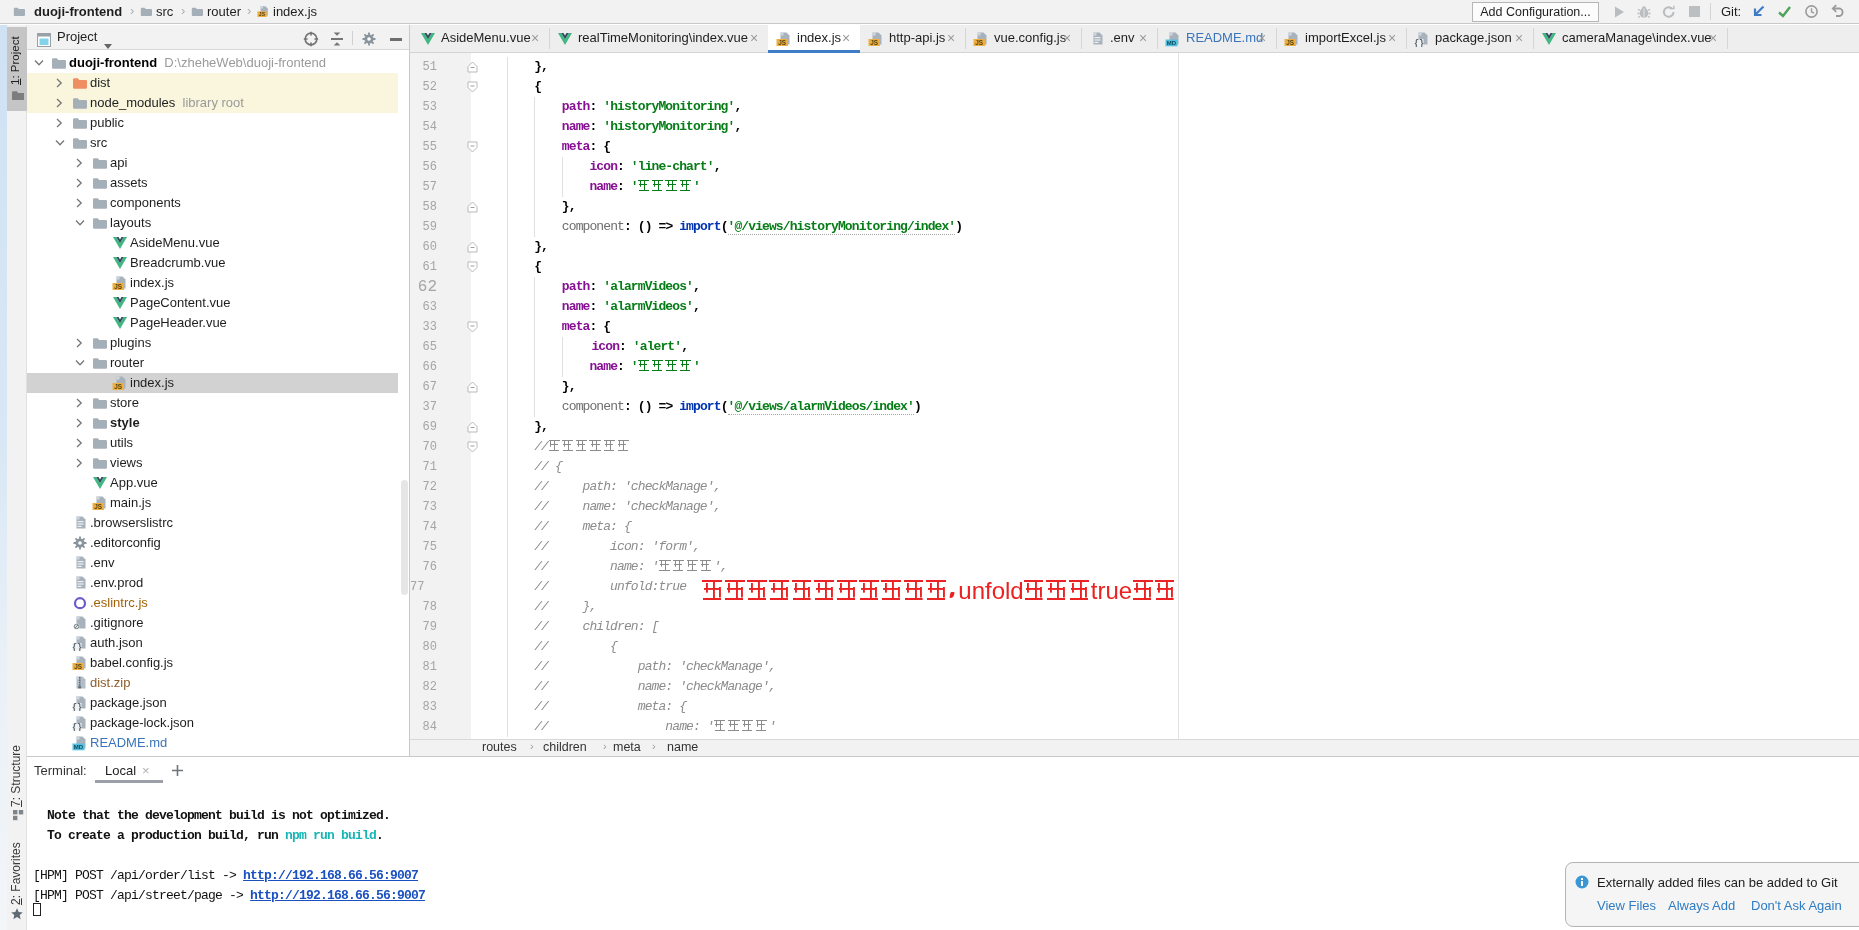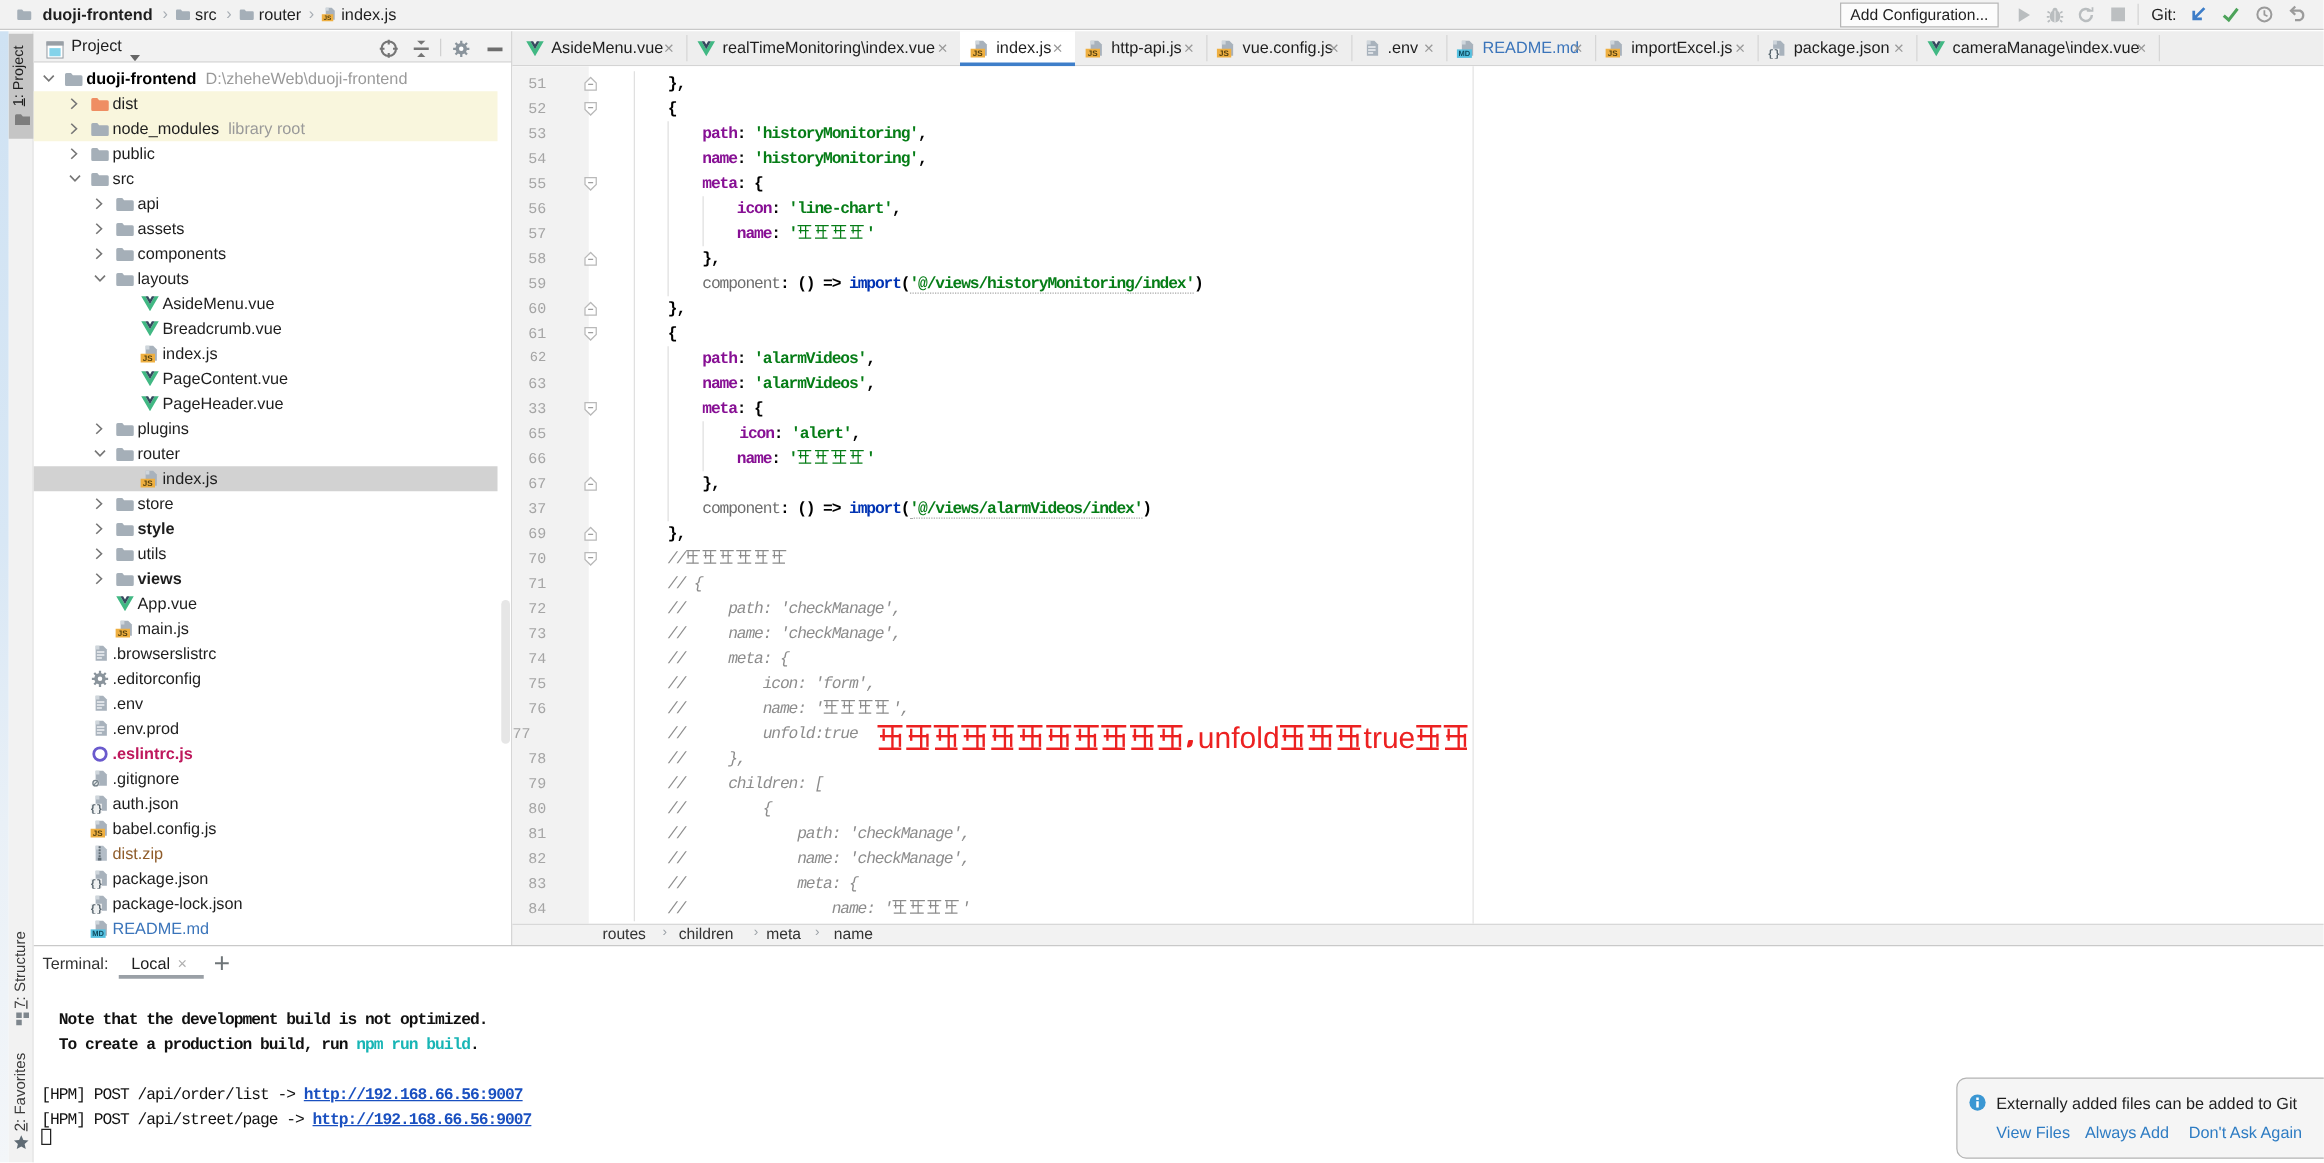--- a/index.html
+++ b/index.html
@@ -267,21 +267,21 @@
 <div class="abs" style="left:92px;top:435px"><svg style="" width="16" height="16" viewBox="0 0 16 16">
       <path d="M1 4.5 q0-1.2 1.2-1.2 h3.6 l1.5 1.8 h6.5 q1.2 0 1.2 1.2 v6.2 q0 1.2-1.2 1.2 H2.2 Q1 13.7 1 12.5 Z" fill="#a5afb8"></path>
     </svg></div>
 <div class="abs" style="left:110px;top:433px;height:20px;line-height:20px;font-size:13px;white-space:nowrap"><span style="color:#1e1e1e;font-weight:normal">utils</span></div>
 <div class="abs" style="left:74px;top:457px"><svg style="" width="12" height="12" viewBox="0 0 12 12">
       <polyline points="3,2 7.2,6 3,10" fill="none" stroke="#767676" stroke-width="1.3"></polyline>
     </svg></div>
 <div class="abs" style="left:92px;top:455px"><svg style="" width="16" height="16" viewBox="0 0 16 16">
       <path d="M1 4.5 q0-1.2 1.2-1.2 h3.6 l1.5 1.8 h6.5 q1.2 0 1.2 1.2 v6.2 q0 1.2-1.2 1.2 H2.2 Q1 13.7 1 12.5 Z" fill="#a5afb8"></path>
     </svg></div>
-<div class="abs" style="left:110px;top:453px;height:20px;line-height:20px;font-size:13px;white-space:nowrap"><span style="color:#1e1e1e;font-weight:bold">views</span></div>
+<div class="abs" style="left:110px;top:453px;height:20px;line-height:20px;font-size:13px;white-space:nowrap"><span style="color:#1e1e1e;font-weight:normal">views</span></div>
 <div class="abs" style="left:92px;top:475px"><svg style="" width="16" height="16" viewBox="0 0 16 16">
       <polygon points="1,2 4.3,2 8,8.3 11.7,2 15,2 8,14" fill="#41b883"></polygon>
       <polygon points="4.3,2 8,8.3 11.7,2 9.5,2 8,4.6 6.5,2" fill="#35495e"></polygon>
     </svg></div>
 <div class="abs" style="left:110px;top:473px;height:20px;line-height:20px;font-size:13px;white-space:nowrap"><span style="color:#1e1e1e;font-weight:normal">App.vue</span></div>
 <div class="abs" style="left:92px;top:495px"><svg style="" width="16" height="16" viewBox="0 0 16 16">
       <path d="M4.5 1.5 h6 l3 3 v9 h-9 z" fill="#a8b2bc"></path>
       <path d="M4.5 1.5 l3 0 0 3 -3 0 z" fill="#cfd6dc"></path>
       <rect x="0.5" y="8" width="11.5" height="7" fill="#eeaf41"></rect>
       <text x="6.2" y="14" font-family="Liberation Sans" font-size="6.4" font-weight="bold" fill="#54400e" text-anchor="middle">JS</text>
@@ -317,21 +317,21 @@
       <path d="M4.5 1.5 h6 l3 3 v9 h-9 z" fill="#a8b2bc"></path>
       <path d="M4.5 1.5 l3 0 0 3 -3 0 z" fill="#cfd6dc"></path>
       <rect x="5.5" y="6" width="6" height="1.2" fill="#eef1f3"></rect>
       <rect x="5.5" y="8.4" width="6" height="1.2" fill="#eef1f3"></rect>
       <rect x="5.5" y="10.8" width="4" height="1.2" fill="#eef1f3"></rect>
     </svg></div>
 <div class="abs" style="left:90px;top:573px;height:20px;line-height:20px;font-size:13px;white-space:nowrap"><span style="color:#1e1e1e;font-weight:normal">.env.prod</span></div>
 <div class="abs" style="left:72px;top:595px"><svg style="" width="16" height="16" viewBox="0 0 16 16">
       <circle cx="8" cy="8.2" r="5" fill="none" stroke="#6a5acd" stroke-width="2.2"></circle>
     </svg></div>
-<div class="abs" style="left:90px;top:593px;height:20px;line-height:20px;font-size:13px;white-space:nowrap"><span style="color:#be185d;font-weight:bold">.eslintrc.js</span></div>
+<div class="abs" style="left:90px;top:593px;height:20px;line-height:20px;font-size:13px;white-space:nowrap"><span style="color:#a16207;font-weight:normal">.eslintrc.js</span></div>
 <div class="abs" style="left:72px;top:615px"><svg style="" width="16" height="16" viewBox="0 0 16 16">
       <path d="M4.5 1.5 h6 l3 3 v9 h-9 z" fill="#a8b2bc"></path>
       <path d="M4.5 1.5 l3 0 0 3 -3 0 z" fill="#cfd6dc"></path>
       <circle cx="4.5" cy="11.5" r="3" fill="#e9eced"></circle>
       <circle cx="4.5" cy="11.5" r="2.2" fill="none" stroke="#76828a" stroke-width="1"></circle>
       <path d="M2.9 13.1 6.1 9.9" stroke="#76828a" stroke-width="1"></path>
     </svg></div>
 <div class="abs" style="left:90px;top:613px;height:20px;line-height:20px;font-size:13px;white-space:nowrap"><span style="color:#1e1e1e;font-weight:normal">.gitignore</span></div>
 <div class="abs" style="left:72px;top:635px"><svg style="" width="16" height="16" viewBox="0 0 16 16">
       <path d="M4.5 1.5 h6 l3 3 v9 h-9 z" fill="#a8b2bc"></path>
@@ -504,21 +504,21 @@
 <div class="abs mono" style="left:410px;top:237px;width:27px;height:20px;line-height:20px;text-align:right;font-size:12px;color:#a5a5a5">60</div>
 <div class="abs" style="left:467px;top:241px"><svg style="" width="11" height="12" viewBox="0 0 11 12">
       <path d="M1 11 H10 V5.5 L5.5 1 1 5.5 Z" fill="#fff" stroke="#b9b9b9" stroke-width="1"></path>
       <path d="M3.5 6.5 H7.5" stroke="#9f9f9f" stroke-width="1"></path>
     </svg></div>
 <div class="abs mono" style="left:410px;top:257px;width:27px;height:20px;line-height:20px;text-align:right;font-size:12px;color:#a5a5a5">61</div>
 <div class="abs" style="left:467px;top:261px"><svg style="" width="11" height="12" viewBox="0 0 11 12">
       <path d="M1 1 H10 V6.5 L5.5 11 1 6.5 Z" fill="#fff" stroke="#b9b9b9" stroke-width="1"></path>
       <path d="M3.5 5 H7.5" stroke="#9f9f9f" stroke-width="1"></path>
     </svg></div>
-<div class="abs mono" style="left:410px;top:277px;width:27px;height:20px;line-height:20px;text-align:right;font-size:11px;color:#a5a5a5">62</div>
+<div class="abs mono" style="left:410px;top:277px;width:27px;height:20px;line-height:20px;text-align:right;font-size:16px;color:#a5a5a5">62</div>
 <div class="abs mono" style="left:410px;top:297px;width:27px;height:20px;line-height:20px;text-align:right;font-size:12px;color:#a5a5a5">63</div>
 <div class="abs mono" style="left:410px;top:317px;width:27px;height:20px;line-height:20px;text-align:right;font-size:12px;color:#a5a5a5">33</div>
 <div class="abs" style="left:467px;top:321px"><svg style="" width="11" height="12" viewBox="0 0 11 12">
       <path d="M1 1 H10 V6.5 L5.5 11 1 6.5 Z" fill="#fff" stroke="#b9b9b9" stroke-width="1"></path>
       <path d="M3.5 5 H7.5" stroke="#9f9f9f" stroke-width="1"></path>
     </svg></div>
 <div class="abs mono" style="left:410px;top:337px;width:27px;height:20px;line-height:20px;text-align:right;font-size:12px;color:#a5a5a5">65</div>
 <div class="abs mono" style="left:410px;top:357px;width:27px;height:20px;line-height:20px;text-align:right;font-size:12px;color:#a5a5a5">66</div>
 <div class="abs mono" style="left:410px;top:377px;width:27px;height:20px;line-height:20px;text-align:right;font-size:12px;color:#a5a5a5">67</div>
 <div class="abs" style="left:467px;top:381px"><svg style="" width="11" height="12" viewBox="0 0 11 12">

